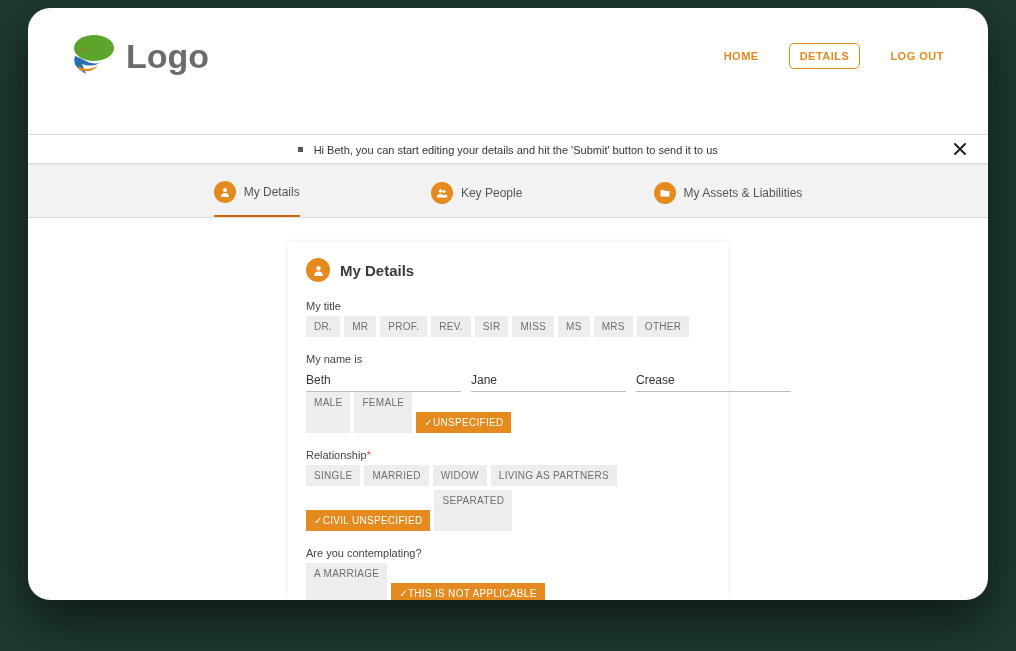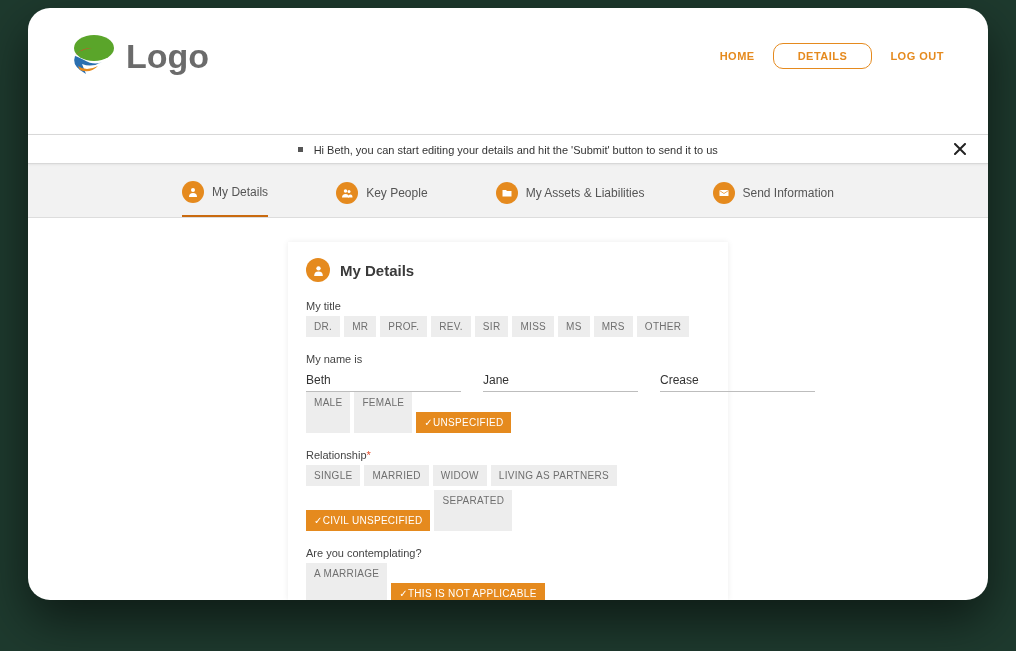--- a/index.html
+++ b/index.html
@@ -30,32 +30,32 @@
     justify-content: space-between;
     padding: 26px 44px 26px 40px;
   }
   .logo-wrap { display: flex; align-items: center; gap: 10px; }
   .logo-svg { width: 48px; height: 44px; }
   .logo-text {
     font-size: 34px;
     font-weight: 700;
     color: #6b6b6b;
   }
-  .nav { display: flex; align-items: center; gap: 18px; }
+  .nav { display: flex; align-items: center; gap: 30px; }
   .nav a {
     font-size: 11px;
     font-weight: 700;
     letter-spacing: 0.5px;
     color: #e58a1e;
     text-decoration: none;
   }
   .nav a.active {
     border: 1px solid #e58a1e;
-    padding: 6px 24px;
-    border-radius: 10px;
+    padding: 6px 10px;
+    border-radius: 5px;
   }
   .notice-bar {
     border-top: 1px solid #d8d8d8;
     border-bottom: 1px solid #d8d8d8;
     background: #fff;
     display: flex;
     align-items: center;
     justify-content: center;
     position: relative;
     height: 30px;
@@ -165,21 +165,21 @@
     cursor: pointer;
     white-space: nowrap;
   }
   .chip.selected {
     background: #e58a1e;
     color: #fff;
     margin-top: 20px;
   }
   .name-row {
     display: flex;
-    gap: 22px;
+    gap: 10px;
     margin-top: 2px;
   }
   .name-row input {
     flex: 1;
     border: none;
     border-bottom: 1px solid #bdbdbd;
     font-size: 12px;
     color: #333;
     padding: 4px 0;
     outline: none;
@@ -241,29 +241,20 @@
       </span>
       <span>Key People</span>
     </div>
     <div class="tab">
       <span class="tab-icon">
         <svg viewBox="0 0 24 24">
             <path d="M3 6 L10 6 L12 8 L21 8 L21 19 L3 19 Z"></path>
           </svg>
       </span>
       <span>My Assets &amp; Liabilities</span>
-    </div>
-    <div class="tab">
-      <span class="tab-icon">
-        <svg viewBox="0 0 24 24">
-            <rect x="3" y="6" width="18" height="12" rx="1"></rect>
-            <path d="M3 7 L12 13 L21 7" fill="none" stroke="#e58a1e" stroke-width="1.5"></path>
-          </svg>
-      </span>
-      <span>Send Information</span>
     </div>
   </div>
 
   <div class="content">
     <div class="panel">
 
       <div class="panel-title-row">
         <span class="panel-icon">
           <svg viewBox="0 0 24 24">
               <circle cx="12" cy="8" r="4"></circle>

